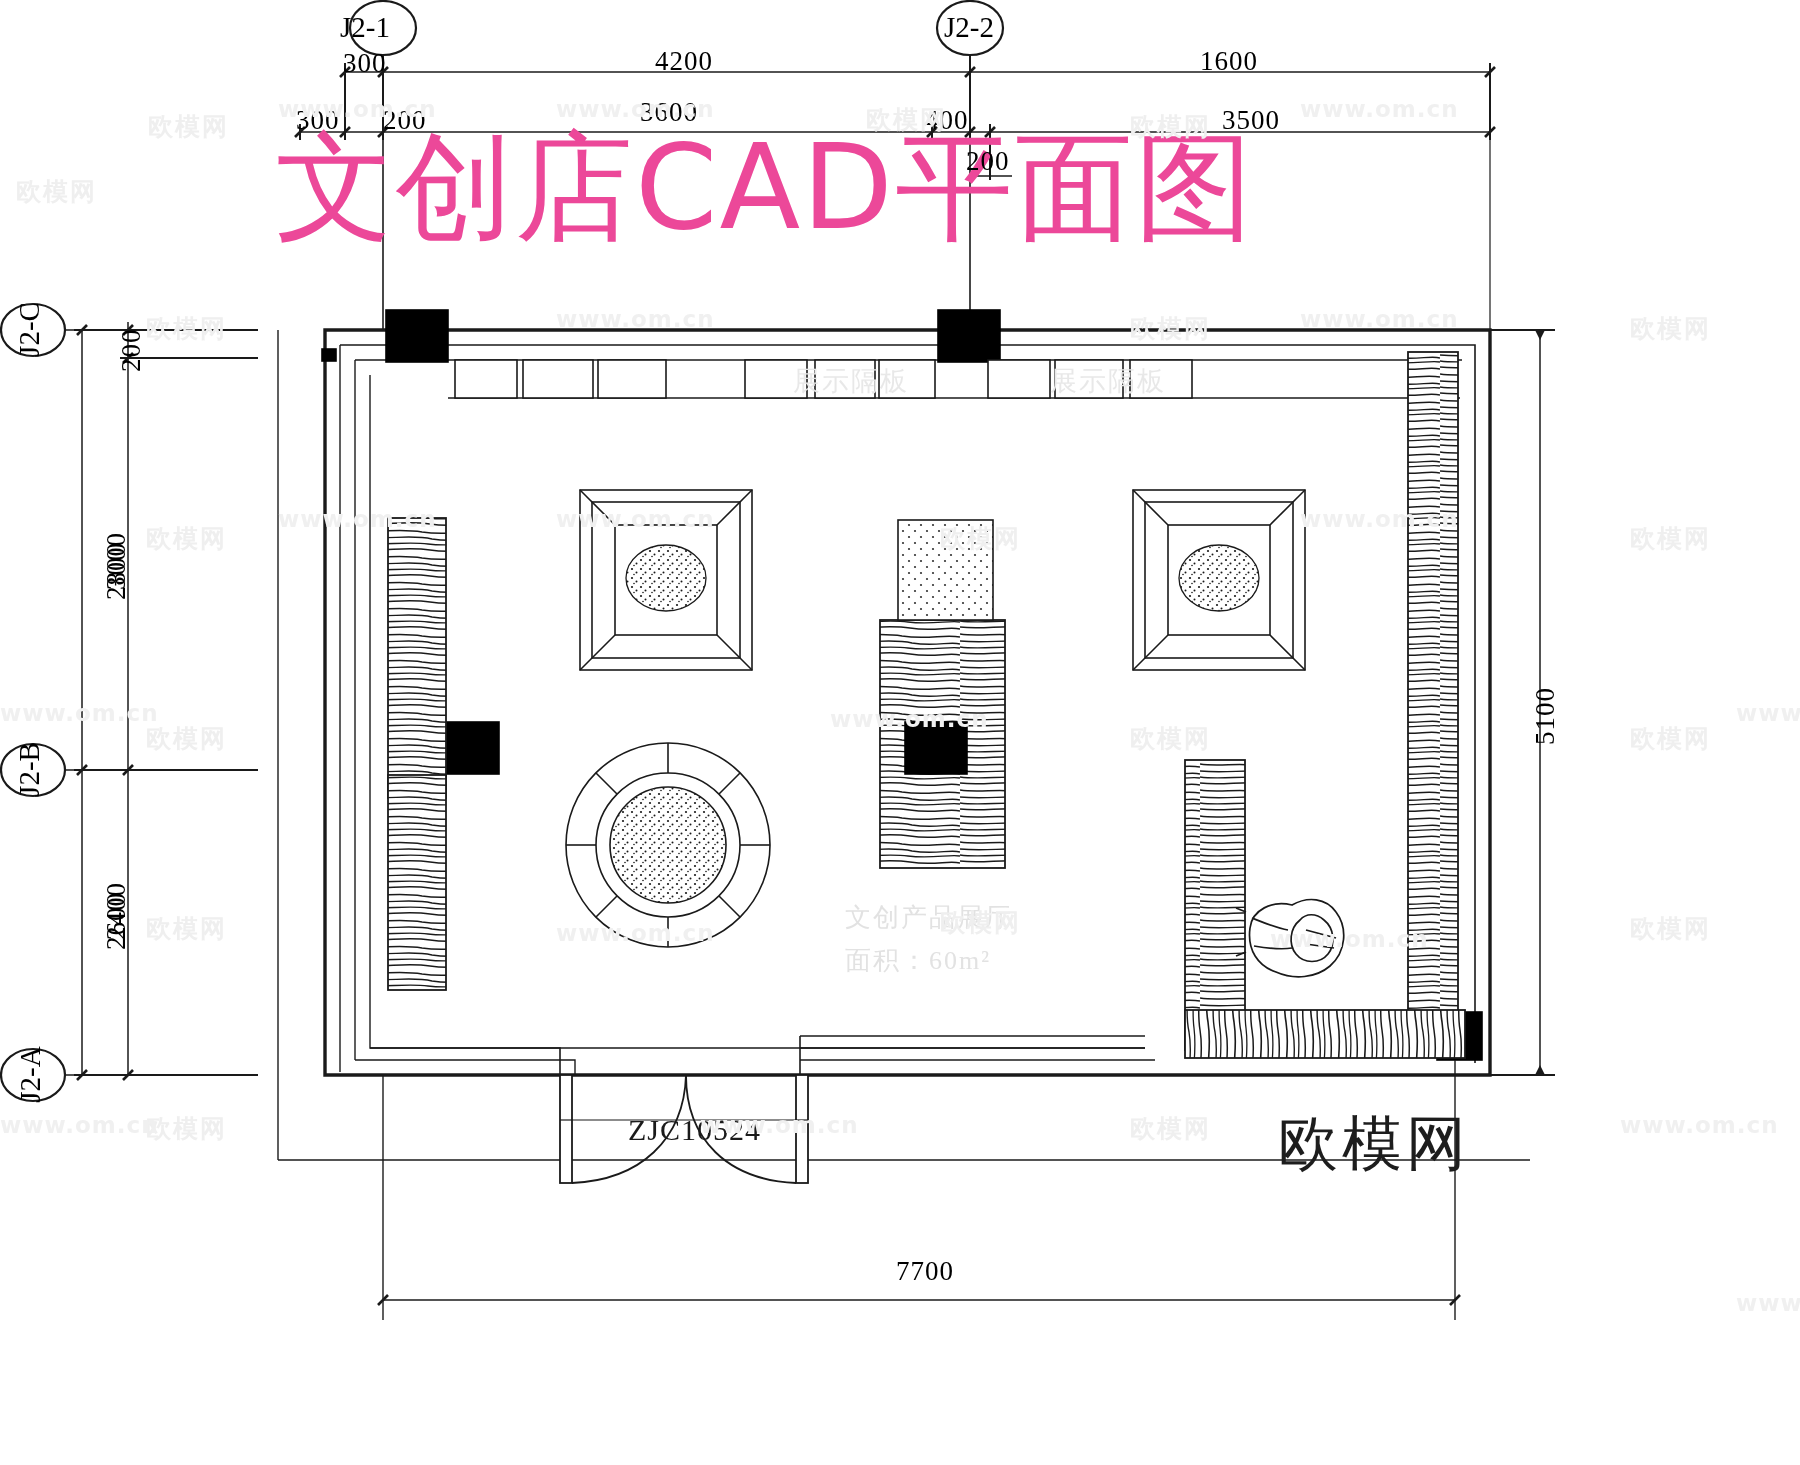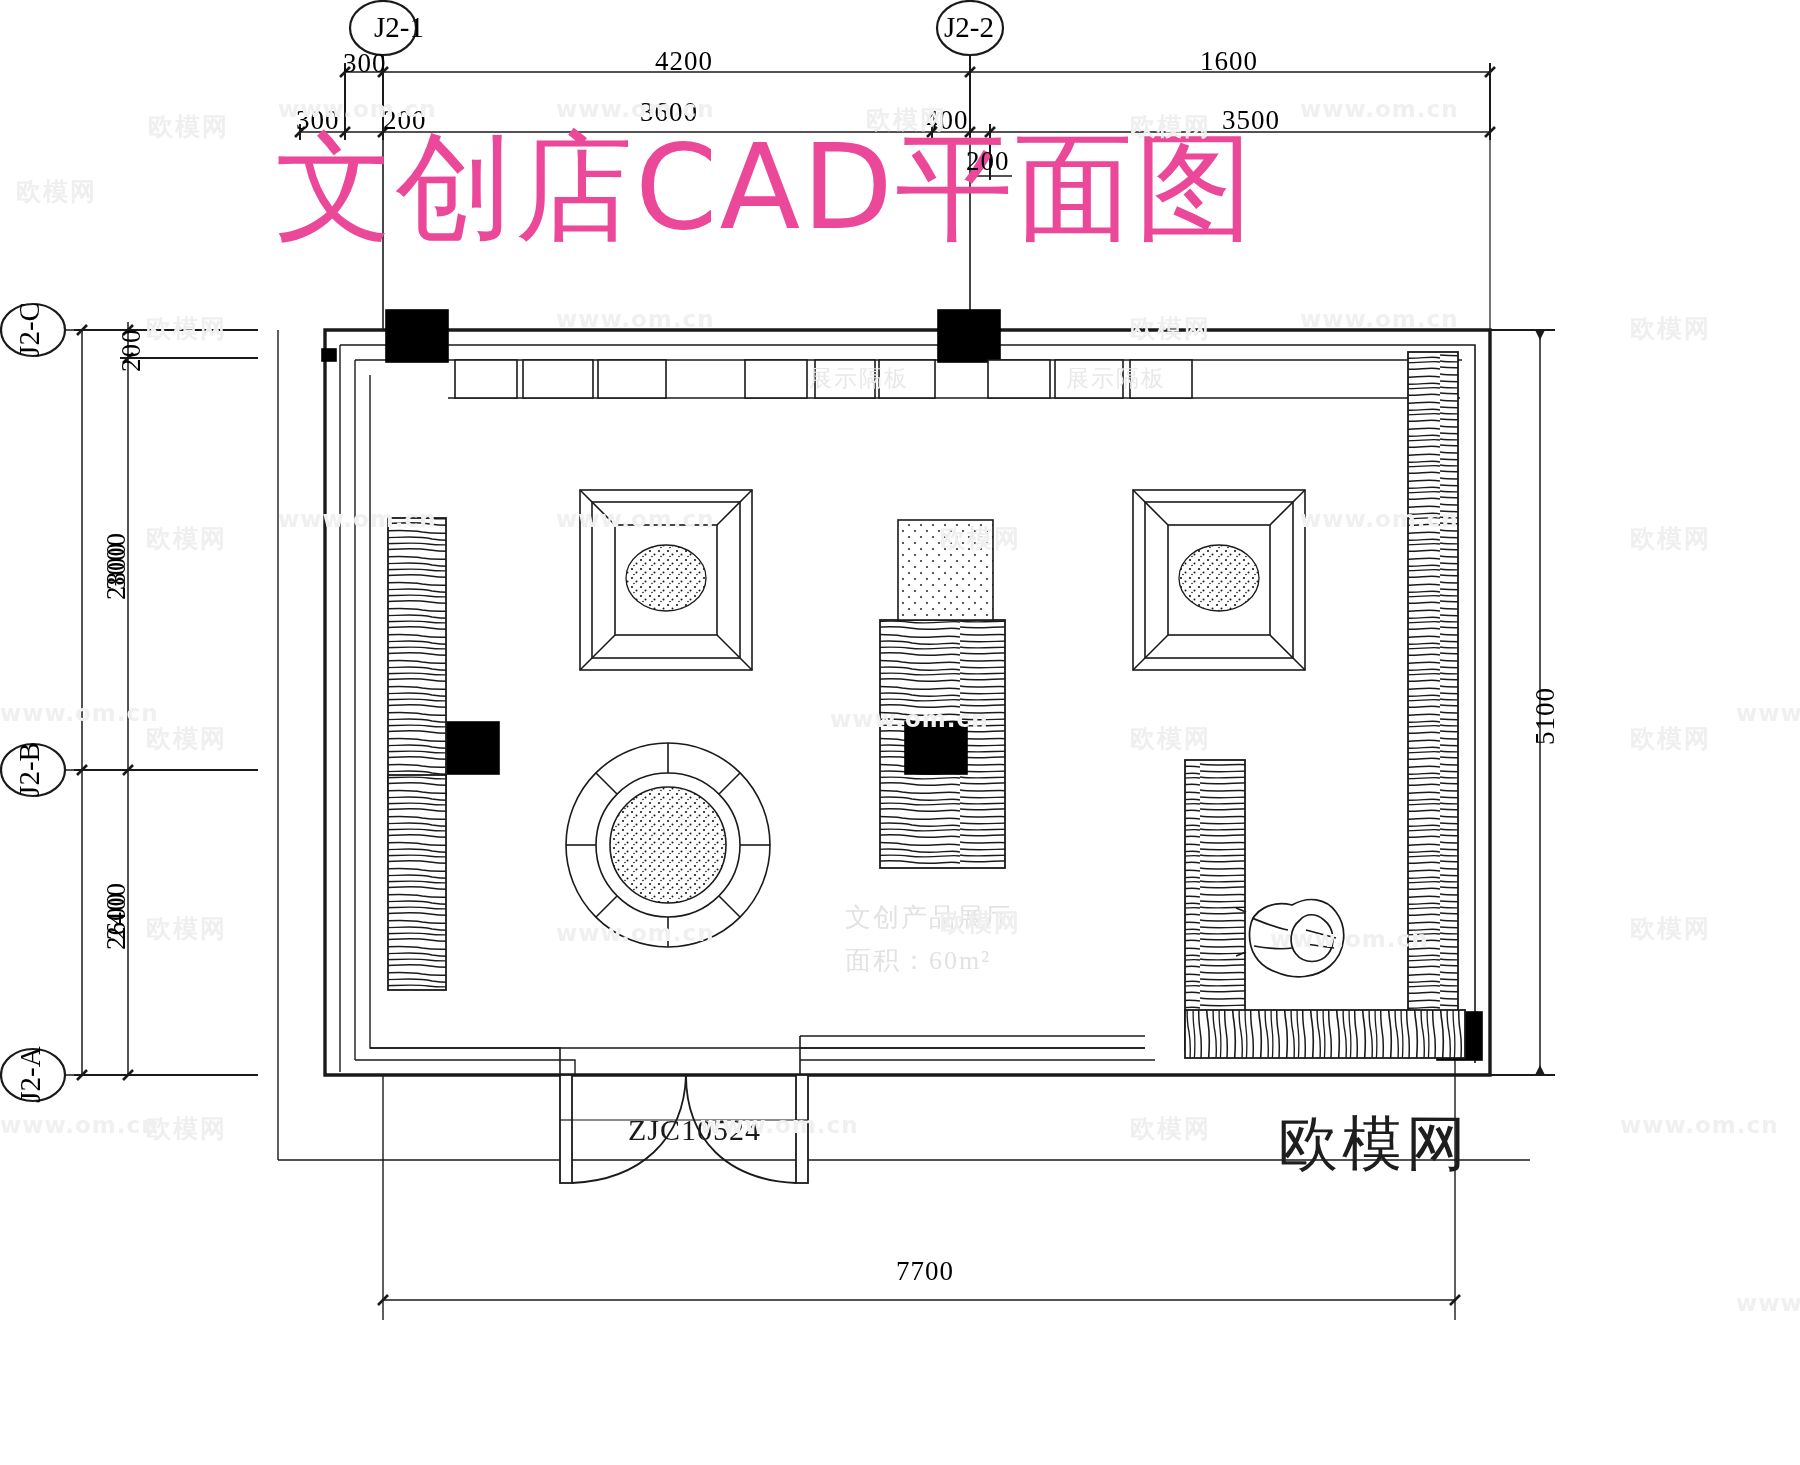--- a/index.html
+++ b/index.html
@@ -48,21 +48,21 @@
     font-size:23px;color:#f0f0f0;white-space:nowrap;letter-spacing:1px;
     font-weight:700;
   }
   .wm-cn{
     position:absolute;font-family:"DejaVu Sans",sans-serif;
     font-size:25px;color:#efefef;white-space:nowrap;font-weight:700;
     letter-spacing:2px;
   }
   .wm-shelf{
     position:absolute;font-family:"DejaVu Sans",sans-serif;
-    font-size:23px;color:#e8e8e8;white-space:nowrap;letter-spacing:2px;margin-left:16px;
+    font-size:27px;color:#e8e8e8;white-space:nowrap;letter-spacing:2px;
   }
   #wm-big{
     position:absolute;left:1278px;top:1104px;
     font-family:"DejaVu Sans",sans-serif;font-size:60px;
     color:#1d1d1d;letter-spacing:4px;white-space:nowrap;font-weight:400;
   }
 </style>
 </head>
 <body>
 
@@ -313,21 +313,21 @@
       <g stroke-width="2.6">
         <line x1="378" y1="1305" x2="388" y2="1295"></line>
         <line x1="1450" y1="1305" x2="1460" y2="1295"></line>
       </g>
 
     </g>
   </svg>
 
   <div id="title">文创店CAD平面图</div>
 
-  <div class="txt grid-lbl" style="left:374px;top:13px;">J2-1</div>
+  <div class="txt grid-lbl" style="left:340px;top:13px;">J2-1</div>
   <div class="txt grid-lbl" style="left:944px;top:13px;">J2-2</div>
 
   <div class="txt grid-lbl grid-lbl-v" style="left:2px;top:315px;transform:rotate(-90deg);">J2-C</div>
   <div class="txt grid-lbl grid-lbl-v" style="left:2px;top:755px;transform:rotate(-90deg);">J2-B</div>
   <div class="txt grid-lbl grid-lbl-v" style="left:2px;top:1060px;transform:rotate(-90deg);">J2-A</div>
 
   <div class="txt dim" style="left:343px;top:50px;">300</div>
   <div class="txt dim" style="left:655px;top:48px;">4200</div>
   <div class="txt dim" style="left:1200px;top:48px;">1600</div>
 

